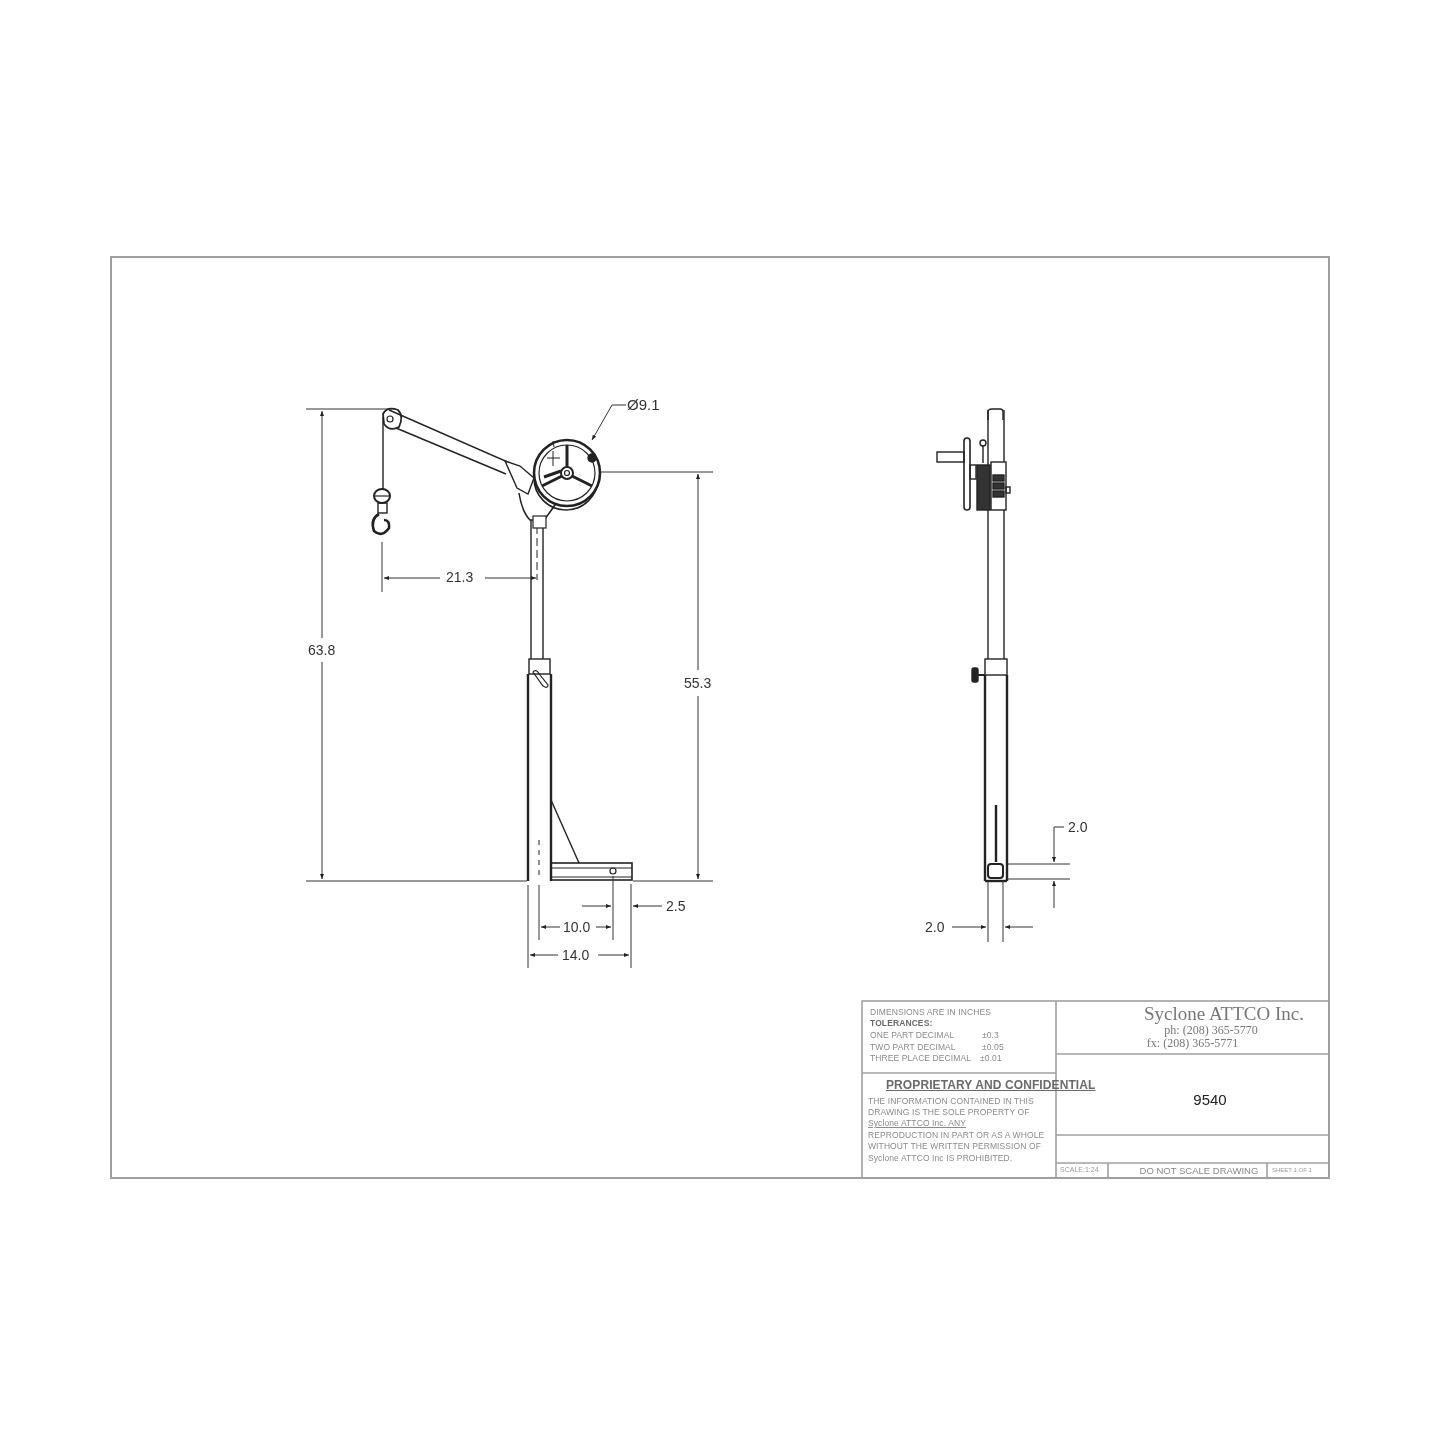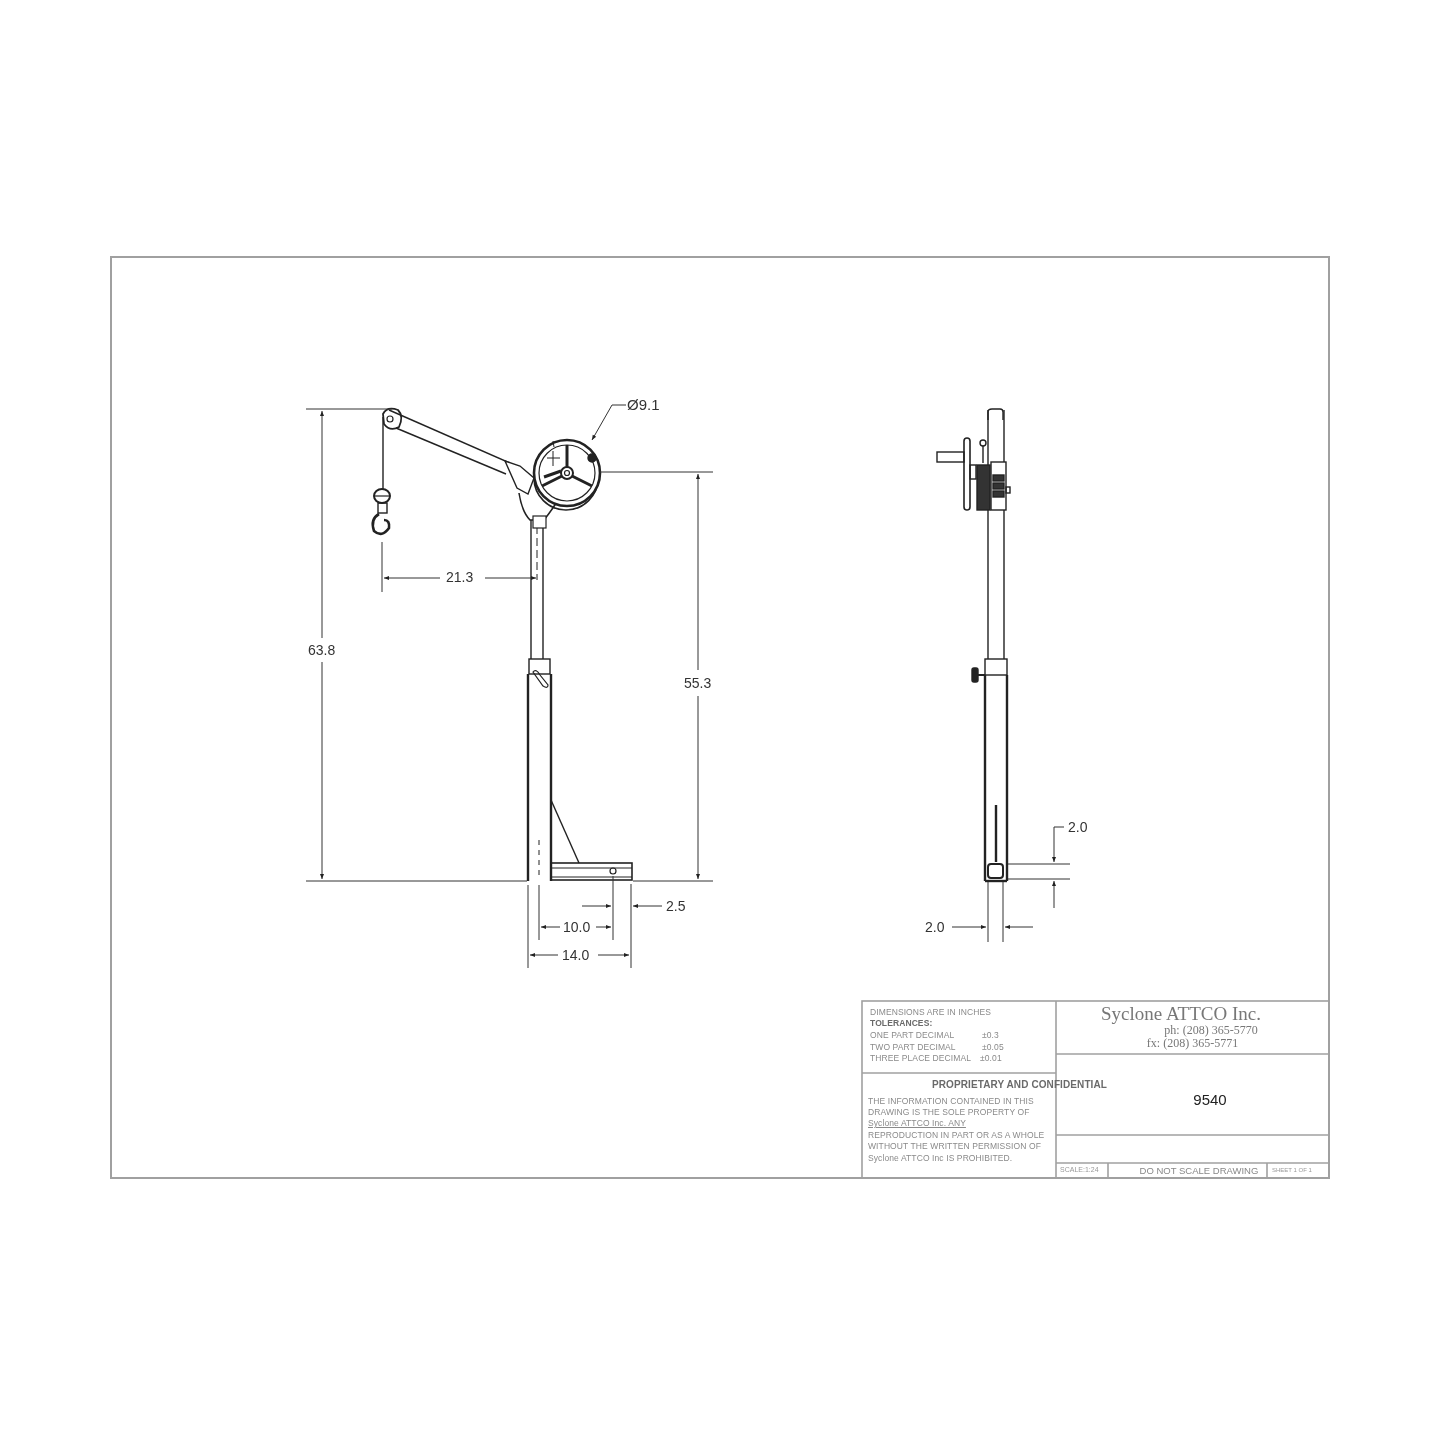--- a/index.html
+++ b/index.html
@@ -188,29 +188,29 @@
 
   <div class="tb-text tb-small" style="left:870px;top:1007px;text-align:right;">DIMENSIONS ARE IN INCHES</div>
   <div class="tb-text tb-small tb-bold" style="left:870px;top:1018px;">TOLERANCES:</div>
   <div class="tb-text tb-small" style="left:870px;top:1030px;">ONE PART DECIMAL</div>
   <div class="tb-text tb-small" style="left:982px;top:1030px;">±0.3</div>
   <div class="tb-text tb-small" style="left:870px;top:1042px;">TWO PART DECIMAL</div>
   <div class="tb-text tb-small" style="left:982px;top:1042px;">±0.05</div>
   <div class="tb-text tb-small" style="left:870px;top:1053px;">THREE PLACE DECIMAL</div>
   <div class="tb-text tb-small" style="left:980px;top:1053px;">±0.01</div>
 
-  <div class="tb-text tb-small tb-bold" style="left:932px;top:1080px;font-size:10px;">PROPRIETARY AND CONFIDENTIAL</div>
+  <div class="tb-text tb-small tb-bold" style="left:886px;top:1080px;font-size:12px;text-decoration:underline;">PROPRIETARY AND CONFIDENTIAL</div>
   <div class="tb-text tb-small" style="left:868px;top:1096px;">THE INFORMATION CONTAINED IN THIS</div>
   <div class="tb-text tb-small" style="left:868px;top:1107px;">DRAWING IS THE SOLE PROPERTY OF</div>
   <div class="tb-text tb-small" style="left:868px;top:1118px;text-decoration:underline;">Syclone ATTCO Inc.  ANY</div>
   <div class="tb-text tb-small" style="left:868px;top:1130px;">REPRODUCTION IN PART OR AS A WHOLE</div>
   <div class="tb-text tb-small" style="left:868px;top:1141px;">WITHOUT THE WRITTEN PERMISSION OF</div>
   <div class="tb-text tb-small" style="left:868px;top:1153px;">Syclone ATTCO Inc IS PROHIBITED.</div>
 
-  <div class="tb-text tb-company" style="left:1056px;top:1003px;width:250px;font-size:19px;">Syclone ATTCO Inc.</div>
+  <div class="tb-text tb-company" style="left:1099px;top:1003px;width:250px;font-size:19px;">Syclone ATTCO Inc.</div>
   <div class="tb-text tb-company" style="left:1056px;top:1024px;width:310px;font-size:12px;line-height:13px;">ph: (208) 365-5770</div>
   <div class="tb-text tb-company" style="left:1056px;top:1037px;width:273px;font-size:12px;line-height:13px;">fx: (208) 365-5771</div>
 
   <div class="tb-text" style="left:1056px;top:1071px;width:308px;text-align:center;font-size:15px;font-weight:normal;color:#222;margin-top:20px;">9540</div>
 
   <div class="tb-text" style="left:1060px;top:1166px;font-size:7px;color:#999;">SCALE:1:24</div>
   <div class="tb-text" style="left:1108px;top:1165px;width:182px;text-align:center;font-size:9.5px;color:#888;">DO  NOT  SCALE  DRAWING</div>
   <div class="tb-text" style="left:1272px;top:1167px;font-size:6px;color:#999;">SHEET 1 OF 1</div>
 
 </div>

